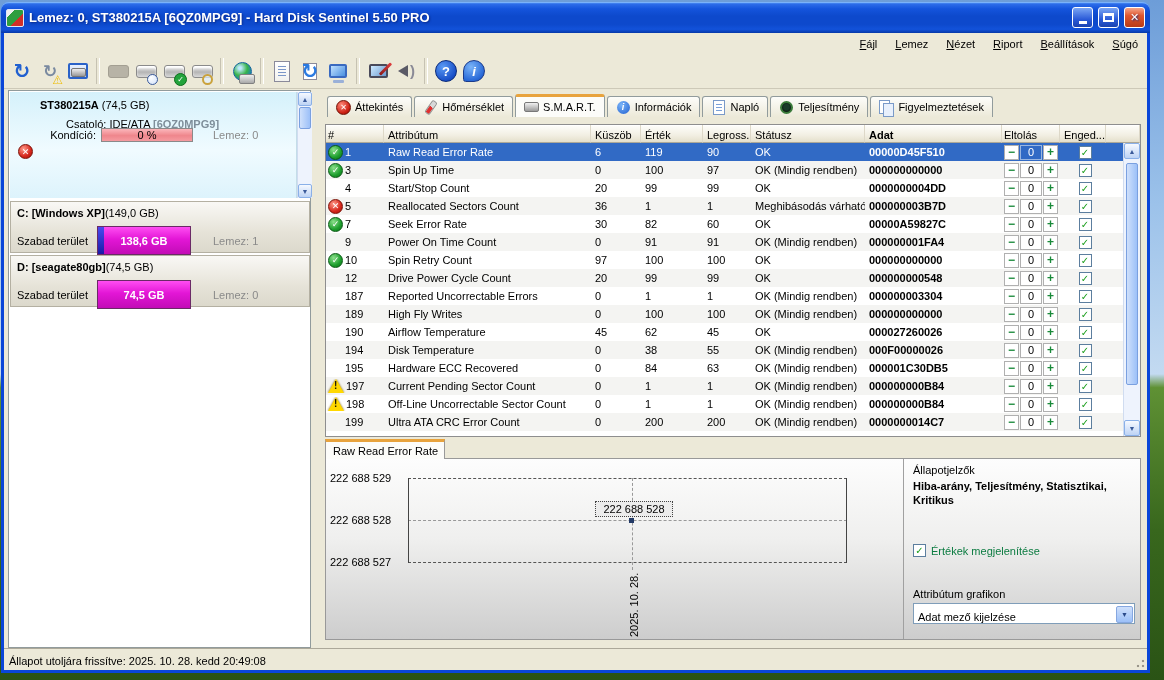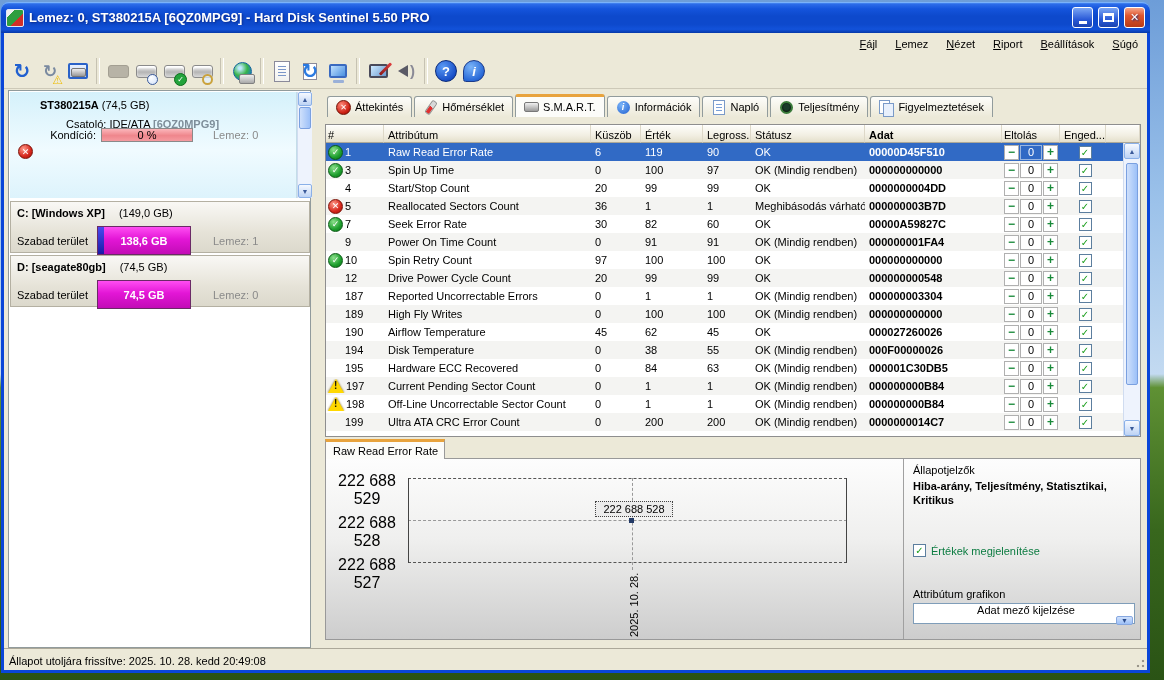--- a/index.html
+++ b/index.html
@@ -88,21 +88,21 @@
   .italic-gray{color:#8a8a8a;}
   .disk-x{position:absolute;left:8px;top:52px;}
   .sb-scroll{position:absolute;left:288px;top:1px;width:14px;height:106px;background:#eef3fd;border-left:1px solid #d0dcf0;}
   .sb-btn{position:absolute;left:0;width:14px;height:14px;background:linear-gradient(180deg,#f6f9ff,#bdd3f5);
     border:1px solid #8ab0e8;border-radius:2px;color:#3a5a9a;font-size:7px;display:flex;align-items:center;justify-content:center;box-sizing:border-box;}
   .sb-thumb{position:absolute;left:1px;width:12px;background:linear-gradient(90deg,#cfe0fb,#9cc0f8);
     border:1px solid #7aa0e0;border-radius:2px;box-sizing:border-box;}
   .pbox{position:absolute;left:1px;width:300px;height:52px;border:1px solid #b4b0a2;box-sizing:border-box;
     background:linear-gradient(180deg,#f9f8f5,#e6e3d8 60%,#dcd9cc);}
   .ptitle{position:absolute;left:6px;top:5px;}
-  .ptitle b{margin-right:14px;}
+  .ptitle b{margin-right:0;}
   .prow{position:absolute;left:6px;top:24px;display:flex;align-items:center;width:290px;}
   .plabel{width:80px;flex:none;}
   .pbar{position:relative;width:94px;height:29px;border:1px solid #6a2a66;box-sizing:border-box;flex:none;
     background:linear-gradient(180deg,#ff4df2,#e316d6 45%,#c20cb6);color:#fff;font-weight:bold;
     display:flex;align-items:center;justify-content:center;overflow:hidden;}
   .pbar .used{position:absolute;left:0;top:0;bottom:0;background:linear-gradient(180deg,#4a4af0,#1a1aa8);}
   .pbar .ptext{position:relative;}
   .pextra{margin-left:22px;}
   
   .tabs{position:absolute;left:327px;top:94px;display:flex;align-items:flex-end;height:23px;}
@@ -158,35 +158,35 @@
     color:#1a9e1a;font-size:10px;font-weight:bold;box-sizing:border-box;}
   .tscroll{position:absolute;right:0;top:18px;bottom:0;width:16px;background:#eef3fd;border-left:1px solid #d0dcf0;}
   .tscroll .sb-btn{width:16px;height:16px;}
   
   .chart-tab{position:absolute;left:325px;top:439px;width:120px;height:20px;background:#fcfcf9;z-index:3;
     border:1px solid #999;border-bottom:none;border-top:3px solid #e8a33d;box-sizing:border-box;
     display:flex;align-items:center;padding-left:7px;}
   .chart-panel{position:absolute;left:325px;top:458px;width:816px;height:182px;border:1px solid #999;box-sizing:border-box;
     background:linear-gradient(180deg,#fdfdfd,#efefee 45%,#cdcdcd 100%);}
   .cp-divider{position:absolute;left:903px;top:459px;width:1px;height:180px;background:#a0a0a0;}
-  .ytick{position:absolute;left:330px;width:74px;text-align:center;font-size:16px;}
+  .ytick{position:absolute;left:330px;width:74px;text-align:left;font-size:11px;}
   .hline{position:absolute;left:408px;width:439px;height:0;border-top:1px dashed #555;}
   .hline.mid{border-top-color:#999;}
   .vline{position:absolute;width:0;border-left:1px solid #444;}
   .vdash{position:absolute;left:632px;top:478px;height:92px;width:0;border-left:1px dashed #999;}
   .dpoint{position:absolute;left:629px;top:518px;width:5px;height:5px;background:#223a66;}
   .dlabel{position:absolute;left:595px;top:501px;width:78px;height:16px;border:1px dotted #444;background:#ececec;
     display:flex;align-items:center;justify-content:center;font-size:11px;box-sizing:border-box;}
   .chart-date{position:absolute;left:598px;top:593px;width:74px;height:14px;transform:rotate(-90deg);font-size:11px;white-space:nowrap;}
   .sp-head{position:absolute;left:913px;top:464px;}
   .sp-cats{position:absolute;left:913px;top:479px;width:226px;font-weight:bold;line-height:14px;}
   .sp-check{position:absolute;left:913px;top:544px;display:flex;align-items:center;gap:5px;color:#0b7b40;}
   .sp-graphlabel{position:absolute;left:913px;top:588px;}
   .xpselect{position:absolute;left:913px;top:603px;width:222px;height:21px;border:1px solid #7f9db9;background:#fff;
-    display:flex;align-items:center;padding-left:4px;box-sizing:border-box;flex-direction:column;}
+    display:flex;align-items:flex-end;padding-left:4px;box-sizing:border-box;}
   .xpselect .dbtn{margin-left:auto;margin-right:1px;width:17px;height:17px;border:1px solid #86a7e0;border-radius:2px;
     background:linear-gradient(180deg,#cfe0fb,#9cc0f8);color:#2a4a8a;font-size:7px;display:flex;align-items:center;justify-content:center;box-sizing:border-box;}
   
   .groove{position:absolute;left:4px;top:648px;width:1143px;height:2px;border-top:1px solid #aca899;border-bottom:1px solid #fff;}
   .statusbar{position:absolute;left:4px;top:651px;width:1143px;height:19px;background:#ece9d8;display:flex;align-items:center;padding-left:5px;box-sizing:border-box;}
   .grip{position:absolute;right:1px;bottom:1px;width:13px;height:13px;
     background:
       radial-gradient(circle at 10px 10px,#9a968a 1.2px,transparent 1.6px),
       radial-gradient(circle at 10px 5px,#9a968a 1.2px,transparent 1.6px),
       radial-gradient(circle at 5px 10px,#9a968a 1.2px,transparent 1.6px);}

